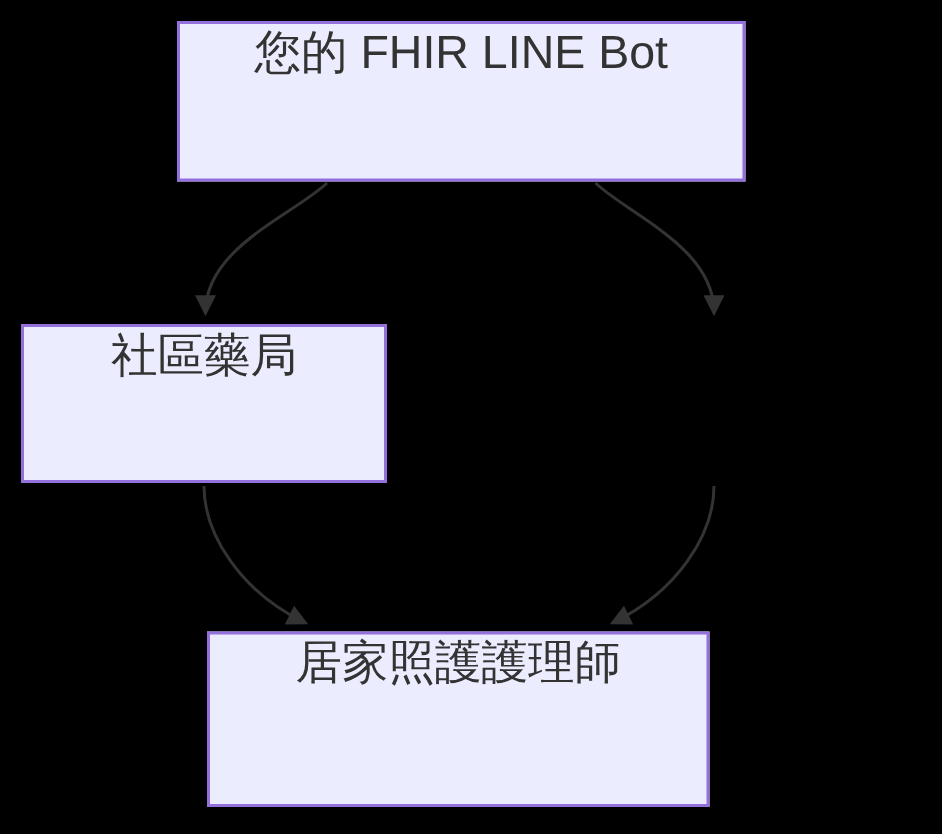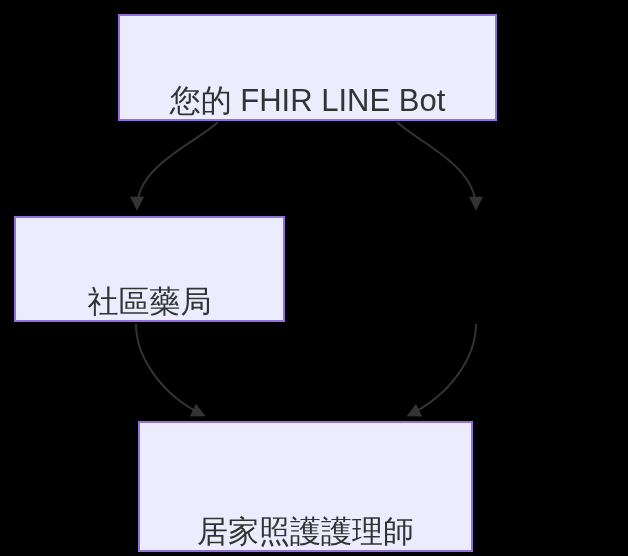--- a/index.html
+++ b/index.html
@@ -21,34 +21,34 @@
     top: 0;
     width: 628px;
     height: 556px;
   }
   .node {
     position: absolute;
     box-sizing: border-box;
     background: #ECECFF;
     border: 2px solid #9370DB;
     display: flex;
-    align-items: flex-end;
+    align-items: flex-start;
     justify-content: center;
   }
   .node-label {
     color: #333333;
     font-size: 31px;
     line-height: 1.2;
     white-space: nowrap;
     text-align: center;
   }
   .node-bot     { left: 118px; top: 14px;  width: 379px; height: 107px; }
-  .node-pharmacy{ left: 14px;  top: 216px; width: 271px; height: 106px; }
+  .node-pharmacy{ left: 14px;  top: 216px; width: 244px; height: 106px; }
   .node-ltc     { left: 354px; top: 216px; width: 244px; height: 106px; }
-  .node-nurse   { left: 138px; top: 421px; width: 335px; height: 131px; font-family: Liberation Serif, serif; }
+  .node-nurse   { left: 138px; top: 421px; width: 335px; height: 117px; font-family: Liberation Serif, serif; }
   .edge-path {
     fill: none;
     stroke: #333333;
     stroke-width: 2px;
   }
 </style>
 </head>
 <body>
 
 <div class="canvas">

